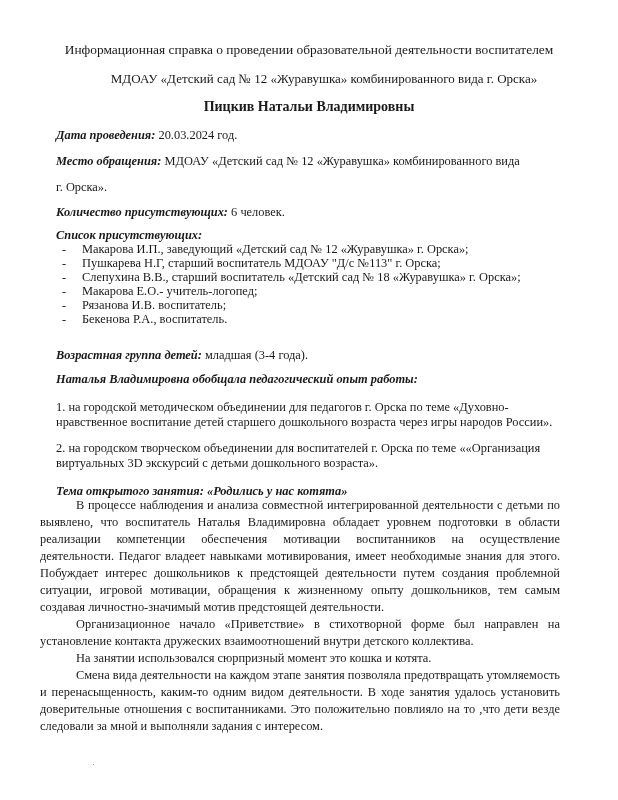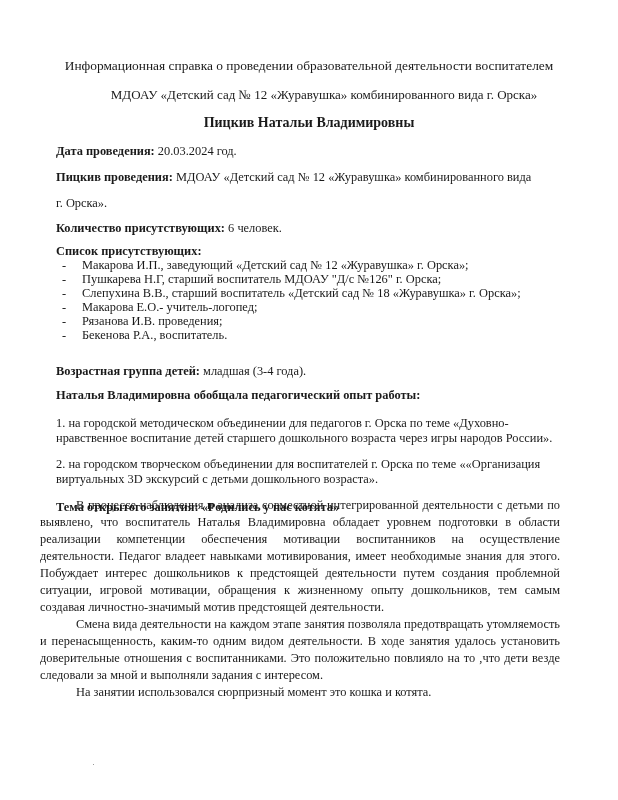--- a/index.html
+++ b/index.html
@@ -1,26 +1,26 @@
 <!DOCTYPE html>
 <html><head>
   <meta charset="utf-8">
   <style>
     html, body { margin: 0; padding: 0; background: #ffffff; }
     body {
       width: 618px; height: 800px; position: relative; overflow: hidden;
       font-family: "Liberation Serif", "DejaVu Serif", serif;
       color: #1a1a1a;
     }
-    .line { position: absolute; white-space: nowrap; font-size: 12.4px; line-height: 14px; margin-top: 16px; }
+    .line { position: absolute; white-space: nowrap; font-size: 12.4px; line-height: 14px; }
     .center { left: 0; width: 618px; text-align: center; }
     .title1 { top: 43px; font-size: 13.4px; }
     .title2 { top: 72px; font-size: 13px; padding-left: 15px; }
     .title3 { top: 100px; font-size: 14px; font-weight: bold; }
-    b, .b { font-weight: bold; }
+    b, .b { font-weight: bold; font-style: italic; }
     .L { left: 56px; }
     .bullet { position: absolute; left: 62px; }
     .btext { position: absolute; left: 82px; }
     .just {
       position: absolute; left: 40px; width: 520px; font-size: 12.4px; line-height: 17px;
       text-align: justify; text-align-last: left; white-space: normal;
     }
     .just p { margin: 0; text-indent: 36px; }
     .dot { position: absolute; left: 93px; top: 764px; width: 1px; height: 1px; background: #999; }
   </style>
@@ -30,50 +30,50 @@
 <div>
   <div class="line center title1">Информационная справка о проведении образовательной деятельности воспитателем</div>
   <div class="line center title2">МДОАУ «Детский сад № 12 «Журавушка»  комбинированного вида г. Орска»</div>
   <div class="line center title3">Пицкив Натальи Владимировны</div>
 
   <div class="line L" style="top:128px">
     <b>Дата проведения:</b><span> 20.03.2024 год.</span>
   </div>
 
   <div class="line L" style="top:154px">
-    <b>Пицкив проведения:</b><span> МДОАУ «Детский сад № 12 «Журавушка» комбинированного вида</span>
+    <b>Место обращения:</b><span> МДОАУ «Детский сад № 12 «Журавушка» комбинированного вида</span>
   </div>
   <div class="line L" style="top:180px">г. Орска».</div>
 
   <div class="line L" style="top:205px">
     <b>Количество присутствующих:</b><span> 6 человек.</span>
   </div>
 
   <div class="line L b" style="top:228px">Список присутствующих:</div>
 
   <div>
     <div class="line" style="top:242px;left:0;width:618px">
       <span class="bullet">-</span>
       <span class="btext">Макарова И.П., заведующий «Детский сад № 12 «Журавушка» г. Орска»;</span>
     </div>
     <div class="line" style="top:256px;left:0;width:618px">
       <span class="bullet">-</span>
-      <span class="btext">Пушкарева Н.Г, старший воспитатель МДОАУ "Д/с №126" г. Орска;</span>
+      <span class="btext">Пушкарева Н.Г, старший воспитатель МДОАУ "Д/с №113" г. Орска;</span>
     </div>
     <div class="line" style="top:270px;left:0;width:618px">
       <span class="bullet">-</span>
       <span class="btext">Слепухина В.В., старший воспитатель «Детский сад № 18 «Журавушка» г. Орска»;</span>
     </div>
     <div class="line" style="top:284px;left:0;width:618px">
       <span class="bullet">-</span>
       <span class="btext">Макарова Е.О.- учитель-логопед;</span>
     </div>
     <div class="line" style="top:298px;left:0;width:618px">
       <span class="bullet">-</span>
-      <span class="btext">Рязанова И.В. проведения;</span>
+      <span class="btext">Рязанова И.В. воспитатель;</span>
     </div>
     <div class="line" style="top:312px;left:0;width:618px">
       <span class="bullet">-</span>
       <span class="btext">Бекенова Р.А., воспитатель.</span>
     </div>
   </div>
 
   <div class="line L" style="top:348px">
     <b>Возрастная группа детей:</b><span> младшая (3-4 года).</span>
   </div>
@@ -85,18 +85,19 @@
 
   <div class="line L" style="top:441px">2. на городском творческом объединении для воспитателей г. Орска по теме ««Организация</div>
   <div class="line L" style="top:456px">виртуальных 3D экскурсий с детьми дошкольного возраста».</div>
 
   <div class="line L" style="top:484px">
     <b>Тема открытого занятия:</b><b> «Родились у нас котята»</b>
   </div>
 
   <div class="just" style="top:497px">
     <p>В процессе наблюдения и анализа совместной интегрированной деятельности с детьми по выявлено, что воспитатель Наталья Владимировна обладает уровнем подготовки в области реализации компетенции обеспечения мотивации воспитанников на осуществление деятельности. Педагог владеет навыками мотивирования, имеет необходимые знания для этого. Побуждает интерес дошкольников к предстоящей деятельности путем создания проблемной ситуации, игровой мотивации, обращения к жизненному опыту дошкольников, тем самым создавая личностно-значимый мотив предстоящей деятельности.</p>
+    <p>Организационное начало «Приветствие» в стихотворной форме был направлен на установление контакта дружеских взаимоотношений внутри детского коллектива.</p>
+    <p>На занятии использовался сюрпризный момент это кошка и котята.</p>
     <p>Смена вида деятельности на каждом этапе занятия позволяла предотвращать утомляемость и перенасыщенность, каким-то одним видом деятельности. В ходе занятия удалось установить доверительные  отношения с  воспитанниками. Это положительно повлияло на то ,что дети везде следовали за мной и выполняли задания с интересом.</p>
-    <p>На занятии использовался сюрпризный момент это кошка и котята.</p>
   </div>
 
   <div class="dot"></div>
 </div>
 
 </body></html>

